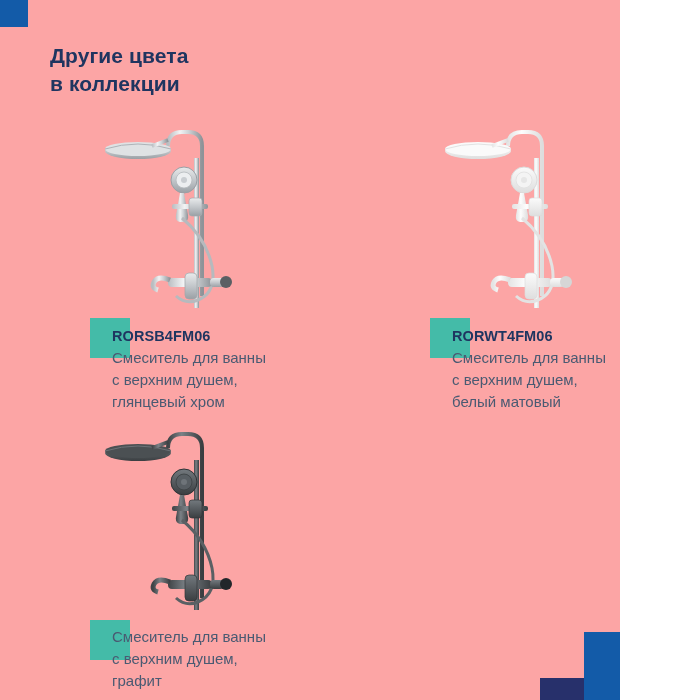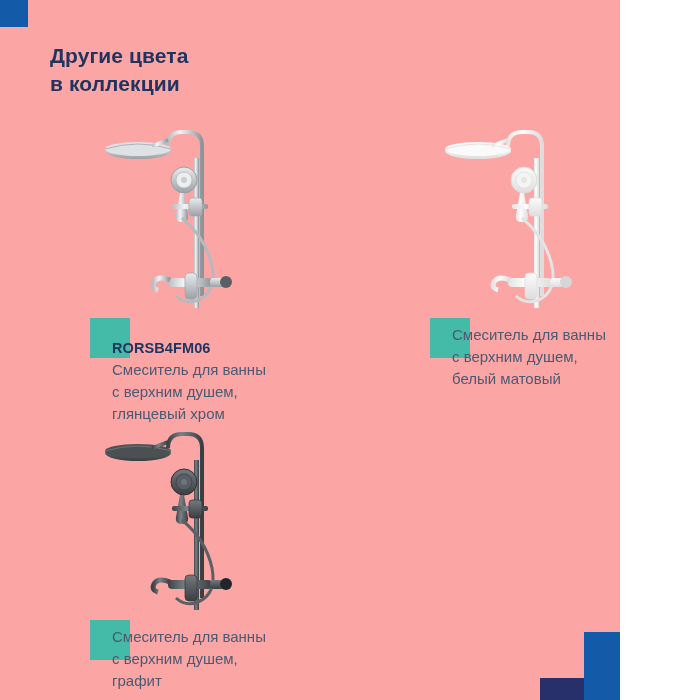--- a/index.html
+++ b/index.html
@@ -43,21 +43,21 @@
   .p2{left:430px;top:118px;}
   .p3{left:90px;top:420px;}
 
   .shot{position:relative;width:230px;height:200px;}
   .shot svg{position:absolute;left:0;top:0;}
 
   .accent{position:absolute;width:40px;height:40px;background:#44bba8;}
   .caption{position:absolute;left:22px;top:6px;width:210px;}
   .code{
     font-size:14.5px;font-weight:bold;color:#1f3560;
-    line-height:1.2;margin:16px 0 2px 0;letter-spacing:.1px;
+    line-height:1.2;margin:4px 0 2px 0;letter-spacing:.1px;
   }
   .desc{
     font-size:15px;color:#4a5a72;line-height:1.46;
     white-space:pre-line;margin:0;
   }
   .label{position:relative;width:240px;height:92px;}
 </style>
 </head>
 <body>
 
@@ -153,20 +153,21 @@
         <rect x="78" y="160" width="44" height="9" rx="4" fill="url(#wht)"></rect>
         <rect x="95" y="155" width="12" height="26" rx="4" fill="url(#whtH)" stroke="#dcdcdc" stroke-width=".7"></rect>
         <path d="M80 162 q-12 -5 -16 2 q-3 6 4 8" fill="none" stroke="url(#wht)" stroke-width="5"></path>
         <rect x="120" y="160" width="14" height="9" rx="4" fill="url(#whtH)"></rect>
         <circle cx="136" cy="164" r="6" fill="#d6d6d6"></circle>
       </svg>
     </div>
     <div class="label">
       <div class="accent"></div>
       <div class="caption">
+        <p class="code">RORWT4FM06</p>
         <p class="desc">Смеситель для ванны
 с верхним душем,
 белый матовый</p>
       </div>
     </div>
   </div>
 
   <div class="product p3">
     <div class="shot">
       <svg width="230" height="200" viewBox="0 0 230 200">

